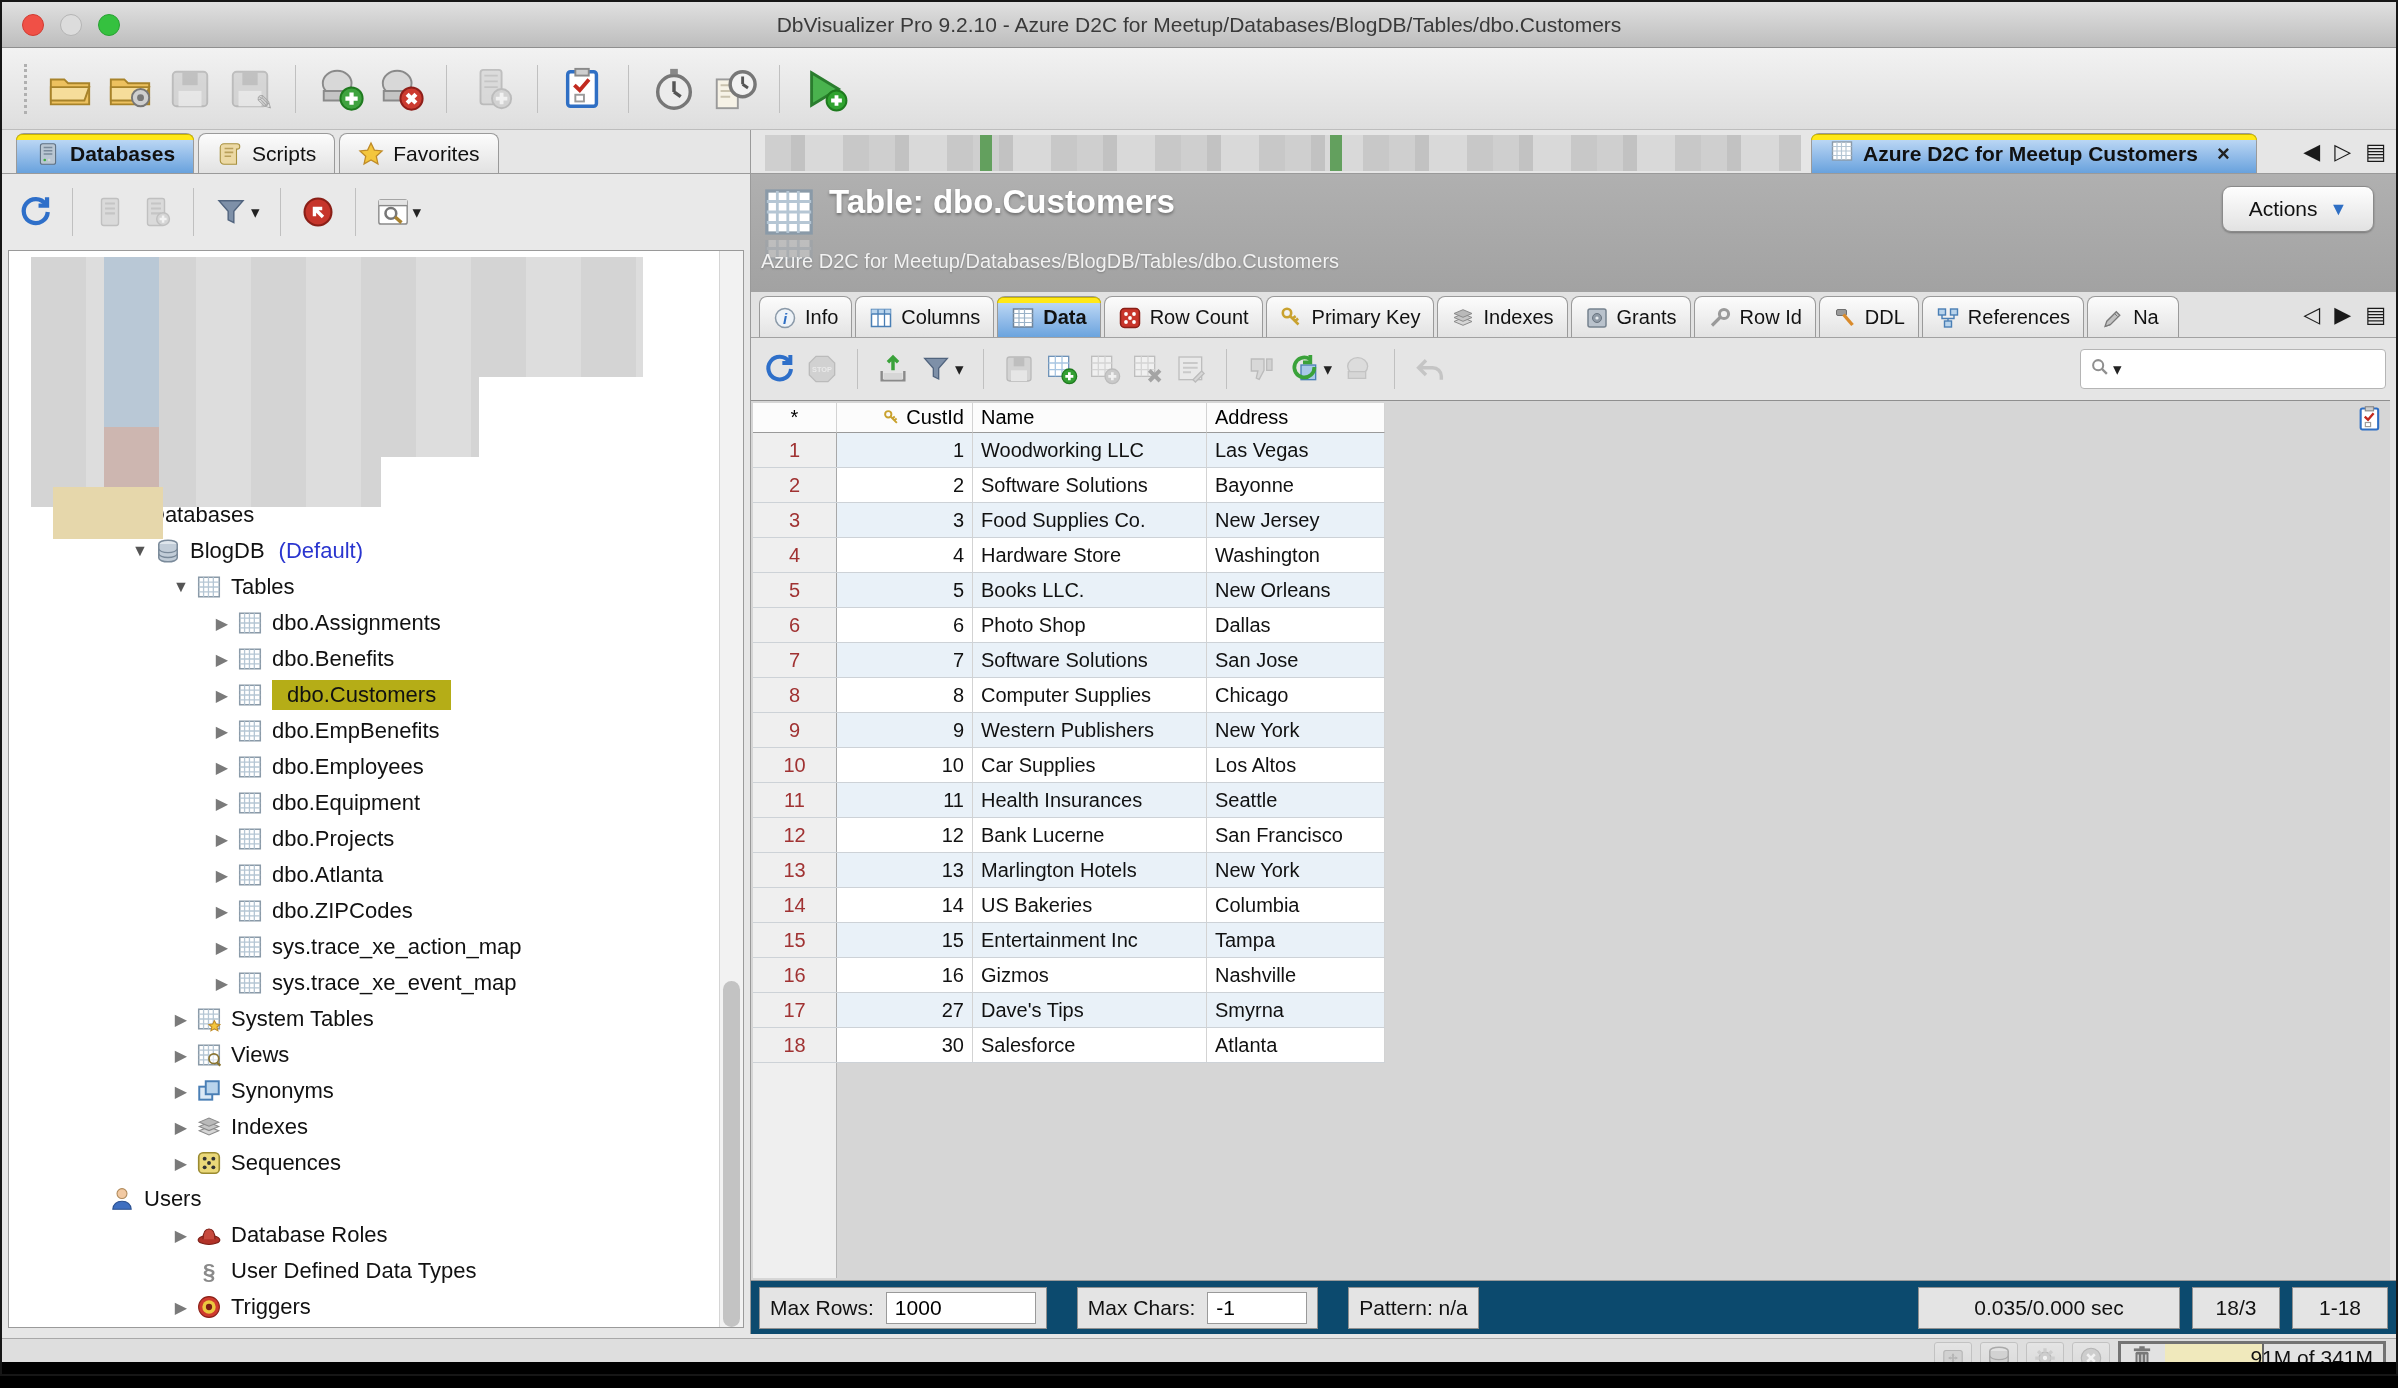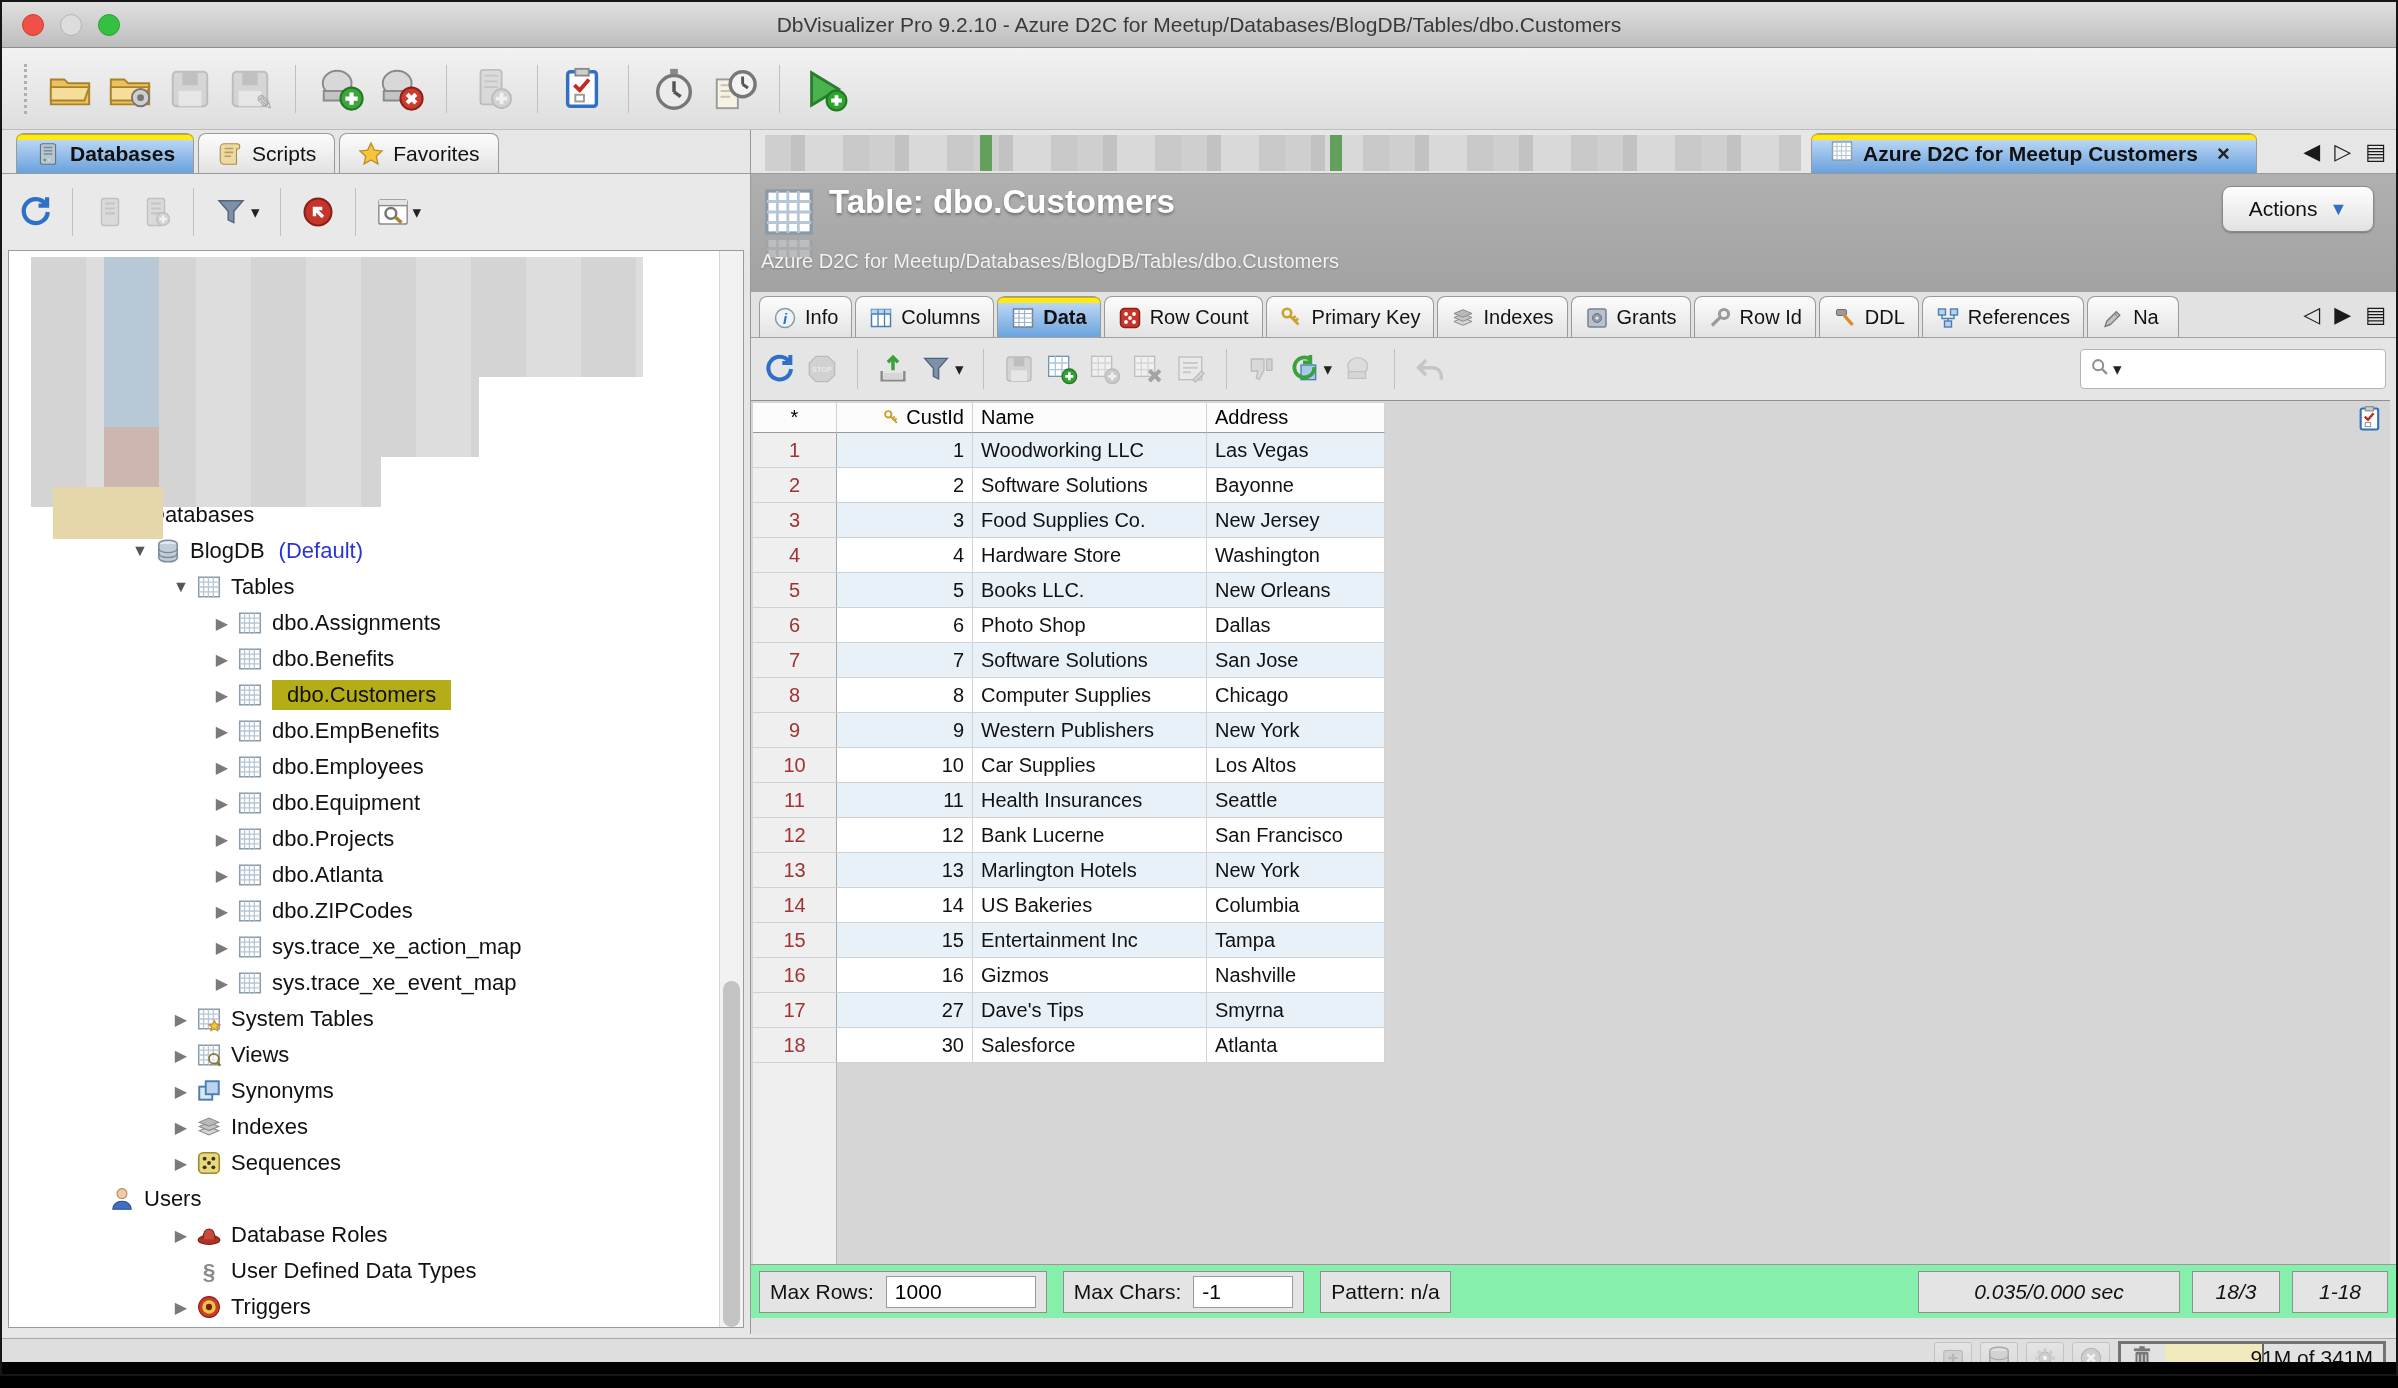--- a/index.html
+++ b/index.html
@@ -121,27 +121,27 @@
   .grow.even .dcell{background:#ffffff;}
   .c0{width:84px;justify-content:center;padding:0;}
   .c1{width:136px;}
   .c2{width:234px;}
   .c3{width:178px;}
   .al-r{justify-content:flex-end;}
   .rownum{background:#efefef !important;color:#a03232;border-right:1px solid #a8a8a8;}
   .clip-corner{position:absolute;right:6px;top:4px;}
   .clip-corner .ic{width:28px;height:28px;}
 
-  .options-bar{position:absolute;left:0;right:0;bottom:16px;height:54px;background:#86efac;border-top:1px solid #9a9a9a;
-               display:flex;align-items:center;padding-left:8px;gap:16px;font-size:21px;}
+  .options-bar{position:absolute;left:0;right:0;bottom:0;height:54px;background:#0c4a6e;border-top:1px solid #9a9a9a;
+               display:flex;align-items:center;padding-left:8px;gap:30px;font-size:21px;}
   .obox{height:42px;border:1px solid #909090;background:#e4e4e4;display:flex;align-items:center;padding:0 10px;gap:12px;}
   .obox input{height:32px;border:1px solid #9a9a9a;background:#fff;font-size:21px;font-family:inherit;padding:0 8px;outline:none;}
   .in-rows{width:150px;}
   .in-chars{width:100px;}
-  .oright{position:absolute;right:8px;display:flex;gap:12px;font-style:italic;}
+  .oright{position:absolute;right:8px;display:flex;gap:12px;}
   .obox.center{justify-content:center;}
 
   
   .statusbar{position:absolute;left:0;right:0;top:1336px;height:38px;background:#dedede;border-top:1px solid #a8a8a8;
              display:flex;align-items:center;justify-content:flex-end;gap:8px;padding-right:10px;}
   .sbtn{width:38px;height:32px;border:1px solid #b0b0b0;border-radius:3px;background:linear-gradient(#e9e9e9,#d5d5d5);
         display:flex;align-items:center;justify-content:center;}
   .sbtn.dis{opacity:.6;filter:grayscale(1);}
   .memwrap{height:34px;border:3px solid #737373;background:#e2e2e2;display:flex;align-items:center;padding:0 8px;gap:10px;}
   .memgauge{position:relative;width:210px;height:28px;}

